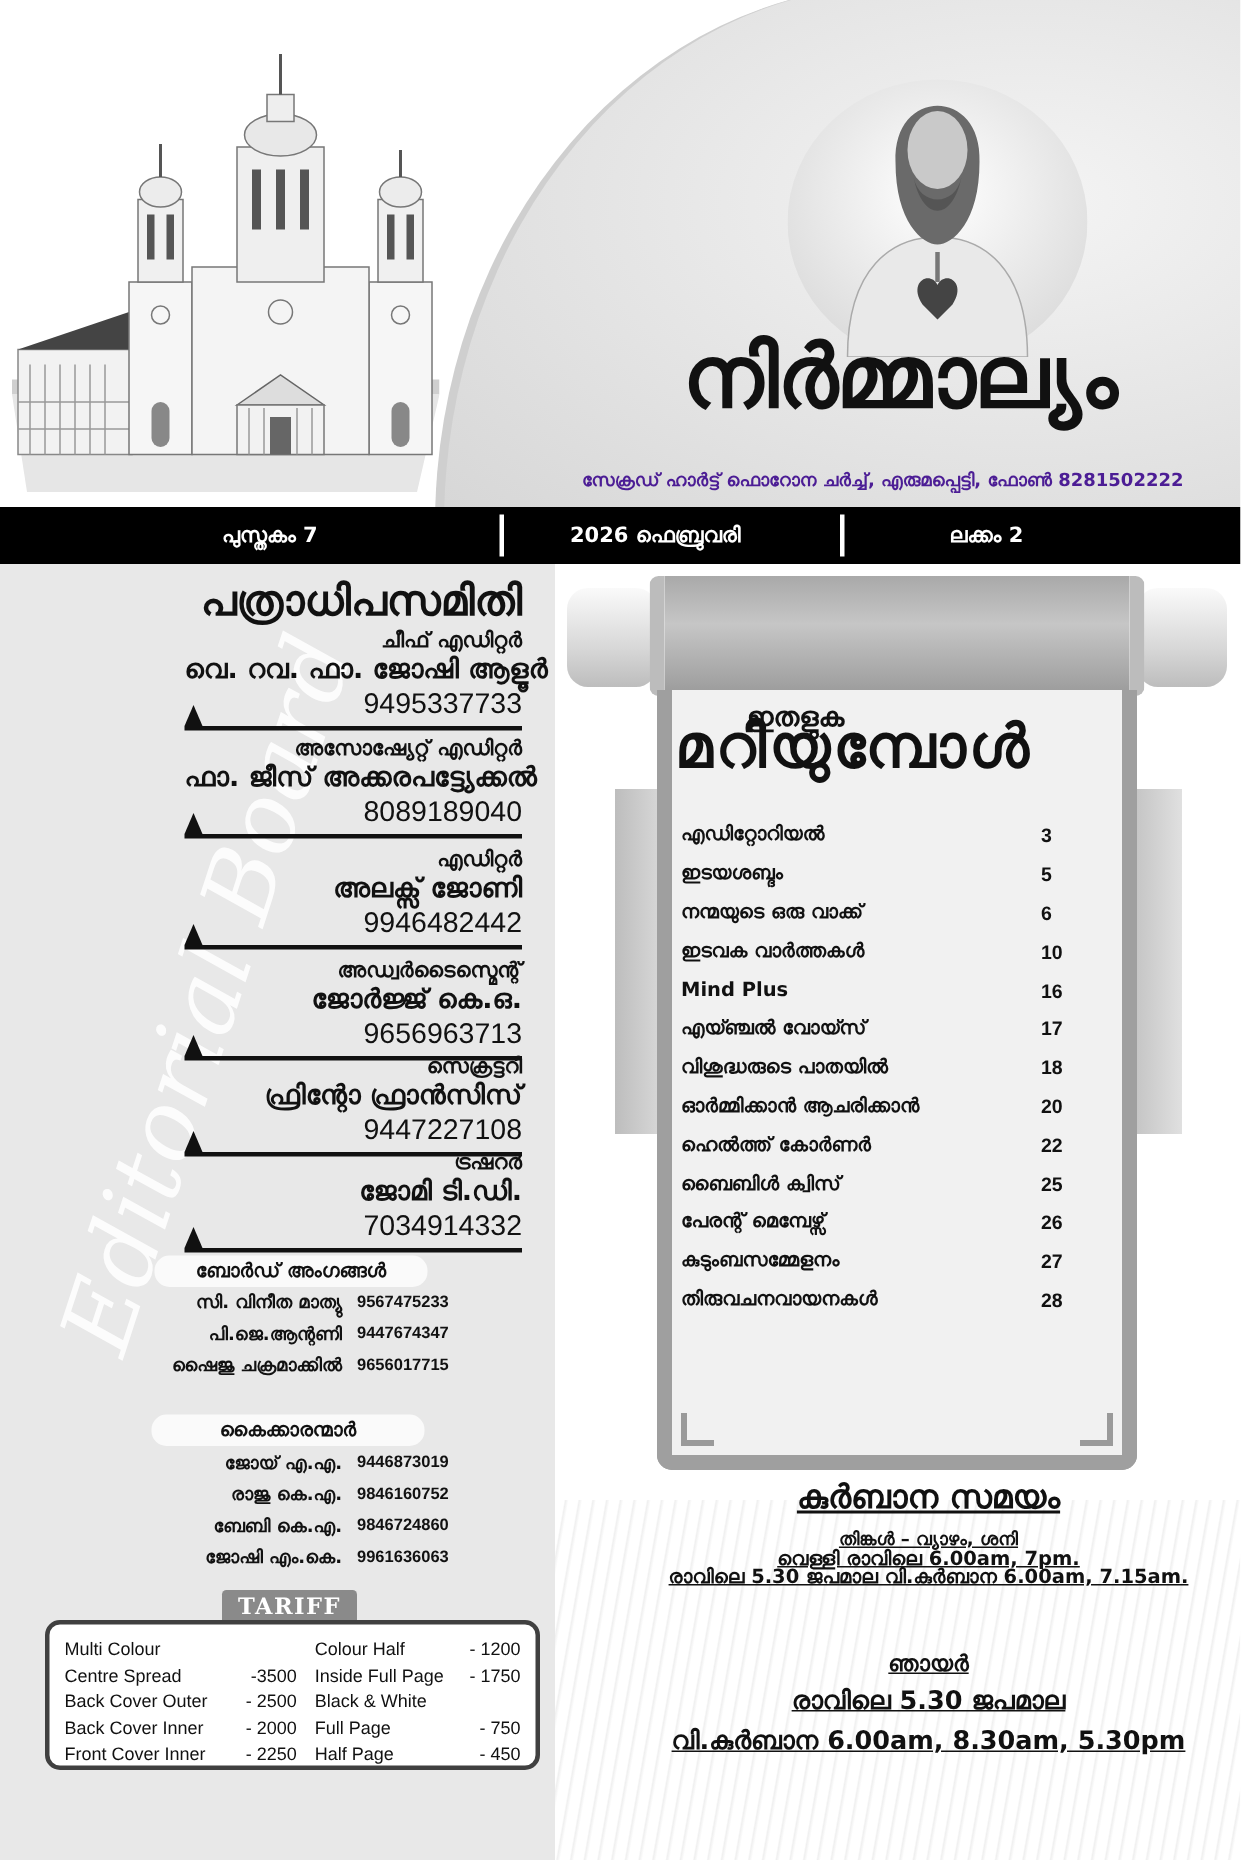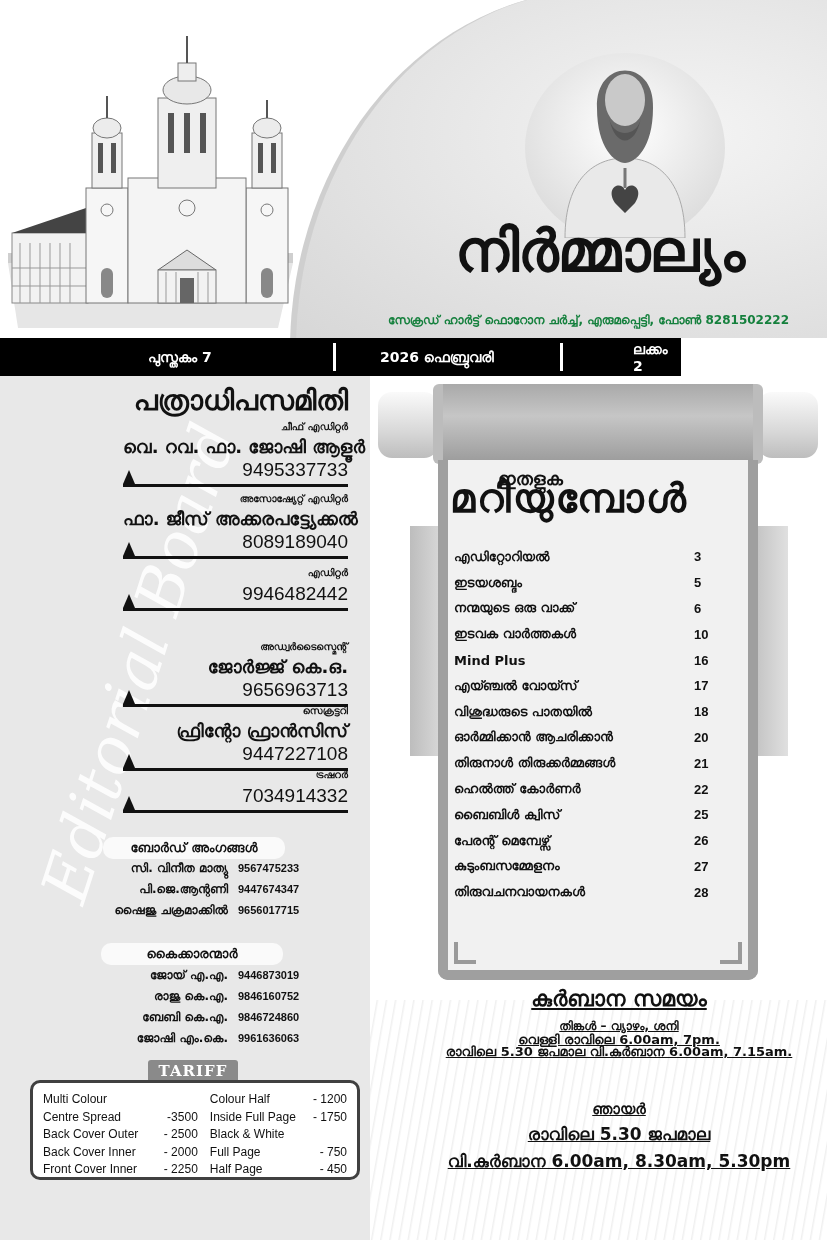--- a/index.html
+++ b/index.html
@@ -9,36 +9,36 @@
   
   .header { position: absolute; left: 0; top: 0; width: 827px; height: 338px; background: #ffffff; overflow: hidden; }
   .header-wave { position: absolute; left: 290px; top: -10px; width: 560px; height: 360px;
     background: radial-gradient(ellipse at 70% 40%, #f4f4f4 0%, #e2e2e2 60%, #d6d6d6 100%);
     border-left: 6px solid #cfcfcf;
     border-radius: 55% 0 0 0 / 100% 0 0 0; }
   .church { position: absolute; left: 8px; top: 28px; width: 285px; height: 300px; }
   .jesus { position: absolute; left: 525px; top: 38px; width: 200px; height: 200px; }
   .masthead { position: absolute; left: 455px; top: 222px; font-size: 58px; font-weight: bold; color: #111;
     letter-spacing: -1px; line-height: 1; font-family: "DejaVu Serif", serif; }
-  .address { position: absolute; right: 38px; top: 313px; font-size: 12px; font-weight: bold; color: #15803d; }
+  .address { position: absolute; right: 38px; top: 313px; font-size: 12px; font-weight: bold; color: #4c1d95; }
 
   
-  .issue-bar { position: absolute; left: 0; top: 338px; width: 681px; height: 38px; background: #000;
+  .issue-bar { position: absolute; left: 0; top: 338px; width: 827px; height: 38px; background: #000;
     display: flex; align-items: center; color: #fff; font-weight: bold; font-size: 14px; }
   .issue-cell { position: absolute; top: 0; height: 38px; display: flex; align-items: center; }
   .issue-sep { position: absolute; top: 5px; width: 3px; height: 28px; background: #fff; }
 
   
   .left { position: absolute; left: 0; top: 376px; width: 370px; height: 864px; background: #e8e8e8; }
   .watermark { position: absolute; left: -110px; top: 250px; transform: rotate(-72deg);
     font-family: "DejaVu Serif", serif; font-style: italic; font-size: 64px; color: #ffffff; opacity: 0.9;
     white-space: nowrap; }
   .board-title { position: absolute; right: 22px; top: 8px; font-size: 28px; font-weight: bold; text-align: right; }
   .member { position: absolute; right: 22px; width: 225px; text-align: right; }
-  .member .role { font-size: 10px; font-weight: bold; line-height: 18px; }
+  .member .role { font-size: 14px; font-weight: bold; line-height: 18px; }
   .member .name { font-size: 18px; font-weight: bold; line-height: 22px; white-space: nowrap; }
   .member .phone { font-size: 19px; line-height: 23px; font-family: "Liberation Sans", sans-serif; }
   .member .rule { position: relative; height: 3px; background: #111; margin-top: 3px; margin-left: 0; width: 225px; }
   .member .tri { position: absolute; left: 0; top: -14px; width: 0; height: 0;
     border-left: 6px solid transparent; border-right: 6px solid transparent; border-bottom: 14px solid #111; }
 
   .pill { position: absolute; background: #fafafa; border-radius: 10px; font-weight: bold; font-size: 13px;
     padding: 3px 14px; text-align: center; }
   .contact-list { position: absolute; font-size: 12px; font-weight: bold; }
   .contact-row { display: flex; justify-content: flex-end; gap: 10px; line-height: 21px; white-space: nowrap; }
@@ -190,20 +190,21 @@
     <div class="role">അസോഷ്യേറ്റ് എഡിറ്റർ</div>
     <div class="name">ഫാ. ജീസ് അക്കരപട്ട്യേക്കൽ</div>
     <div class="phone">8089189040</div>
     <div class="rule">
         <span class="tri"></span>
       </div>
   </div>
 
   <div class="member" style="top:188px;">
     <div class="role">എഡിറ്റർ</div>
+    <div class="name">അലക്സ് ജോണി</div>
     <div class="phone">9946482442</div>
     <div class="rule">
         <span class="tri"></span>
       </div>
   </div>
 
   <div class="member" style="top:262px;">
     <div class="role">അഡ്വർടൈസ്മെന്റ്</div>
     <div class="name">ജോർജ്ജ് കെ.ഒ.</div>
     <div class="phone">9656963713</div>
@@ -216,20 +217,21 @@
     <div class="role">സെക്രട്ടറി</div>
     <div class="name">ഫ്രിന്റോ ഫ്രാൻസിസ്</div>
     <div class="phone">9447227108</div>
     <div class="rule">
         <span class="tri"></span>
       </div>
   </div>
 
   <div class="member" style="top:390px;">
     <div class="role">ട്രഷറർ</div>
+    <div class="name">ജോമി ടി.ഡി.</div>
     <div class="phone">7034914332</div>
     <div class="rule">
         <span class="tri"></span>
       </div>
   </div>
 
   <div class="pill" style="left:103px; top:461px; width:182px;">ബോർഡ് അംഗങ്ങൾ</div>
   <div class="contact-list" style="right:52px; top:482px;">
     <div class="contact-row">
       <span>സി. വിനീത മാത്യു</span>
@@ -359,24 +361,20 @@
         <span>എയ്ഞ്ചൽ വോയ്സ്</span>
         <span class="pg">17</span>
       </div>
     <div class="toc-row">
         <span>വിശുദ്ധരുടെ പാതയിൽ</span>
         <span class="pg">18</span>
       </div>
     <div class="toc-row">
         <span>ഓർമ്മിക്കാൻ ആചരിക്കാൻ</span>
         <span class="pg">20</span>
-      </div>
-    <div class="toc-row">
-        <span>തിരുനാൾ തിരുക്കർമ്മങ്ങൾ</span>
-        <span class="pg">21</span>
       </div>
     <div class="toc-row">
         <span>ഹെൽത്ത് കോർണർ</span>
         <span class="pg">22</span>
       </div>
     <div class="toc-row">
         <span>ബൈബിൾ ക്വിസ്</span>
         <span class="pg">25</span>
       </div>
     <div class="toc-row">

